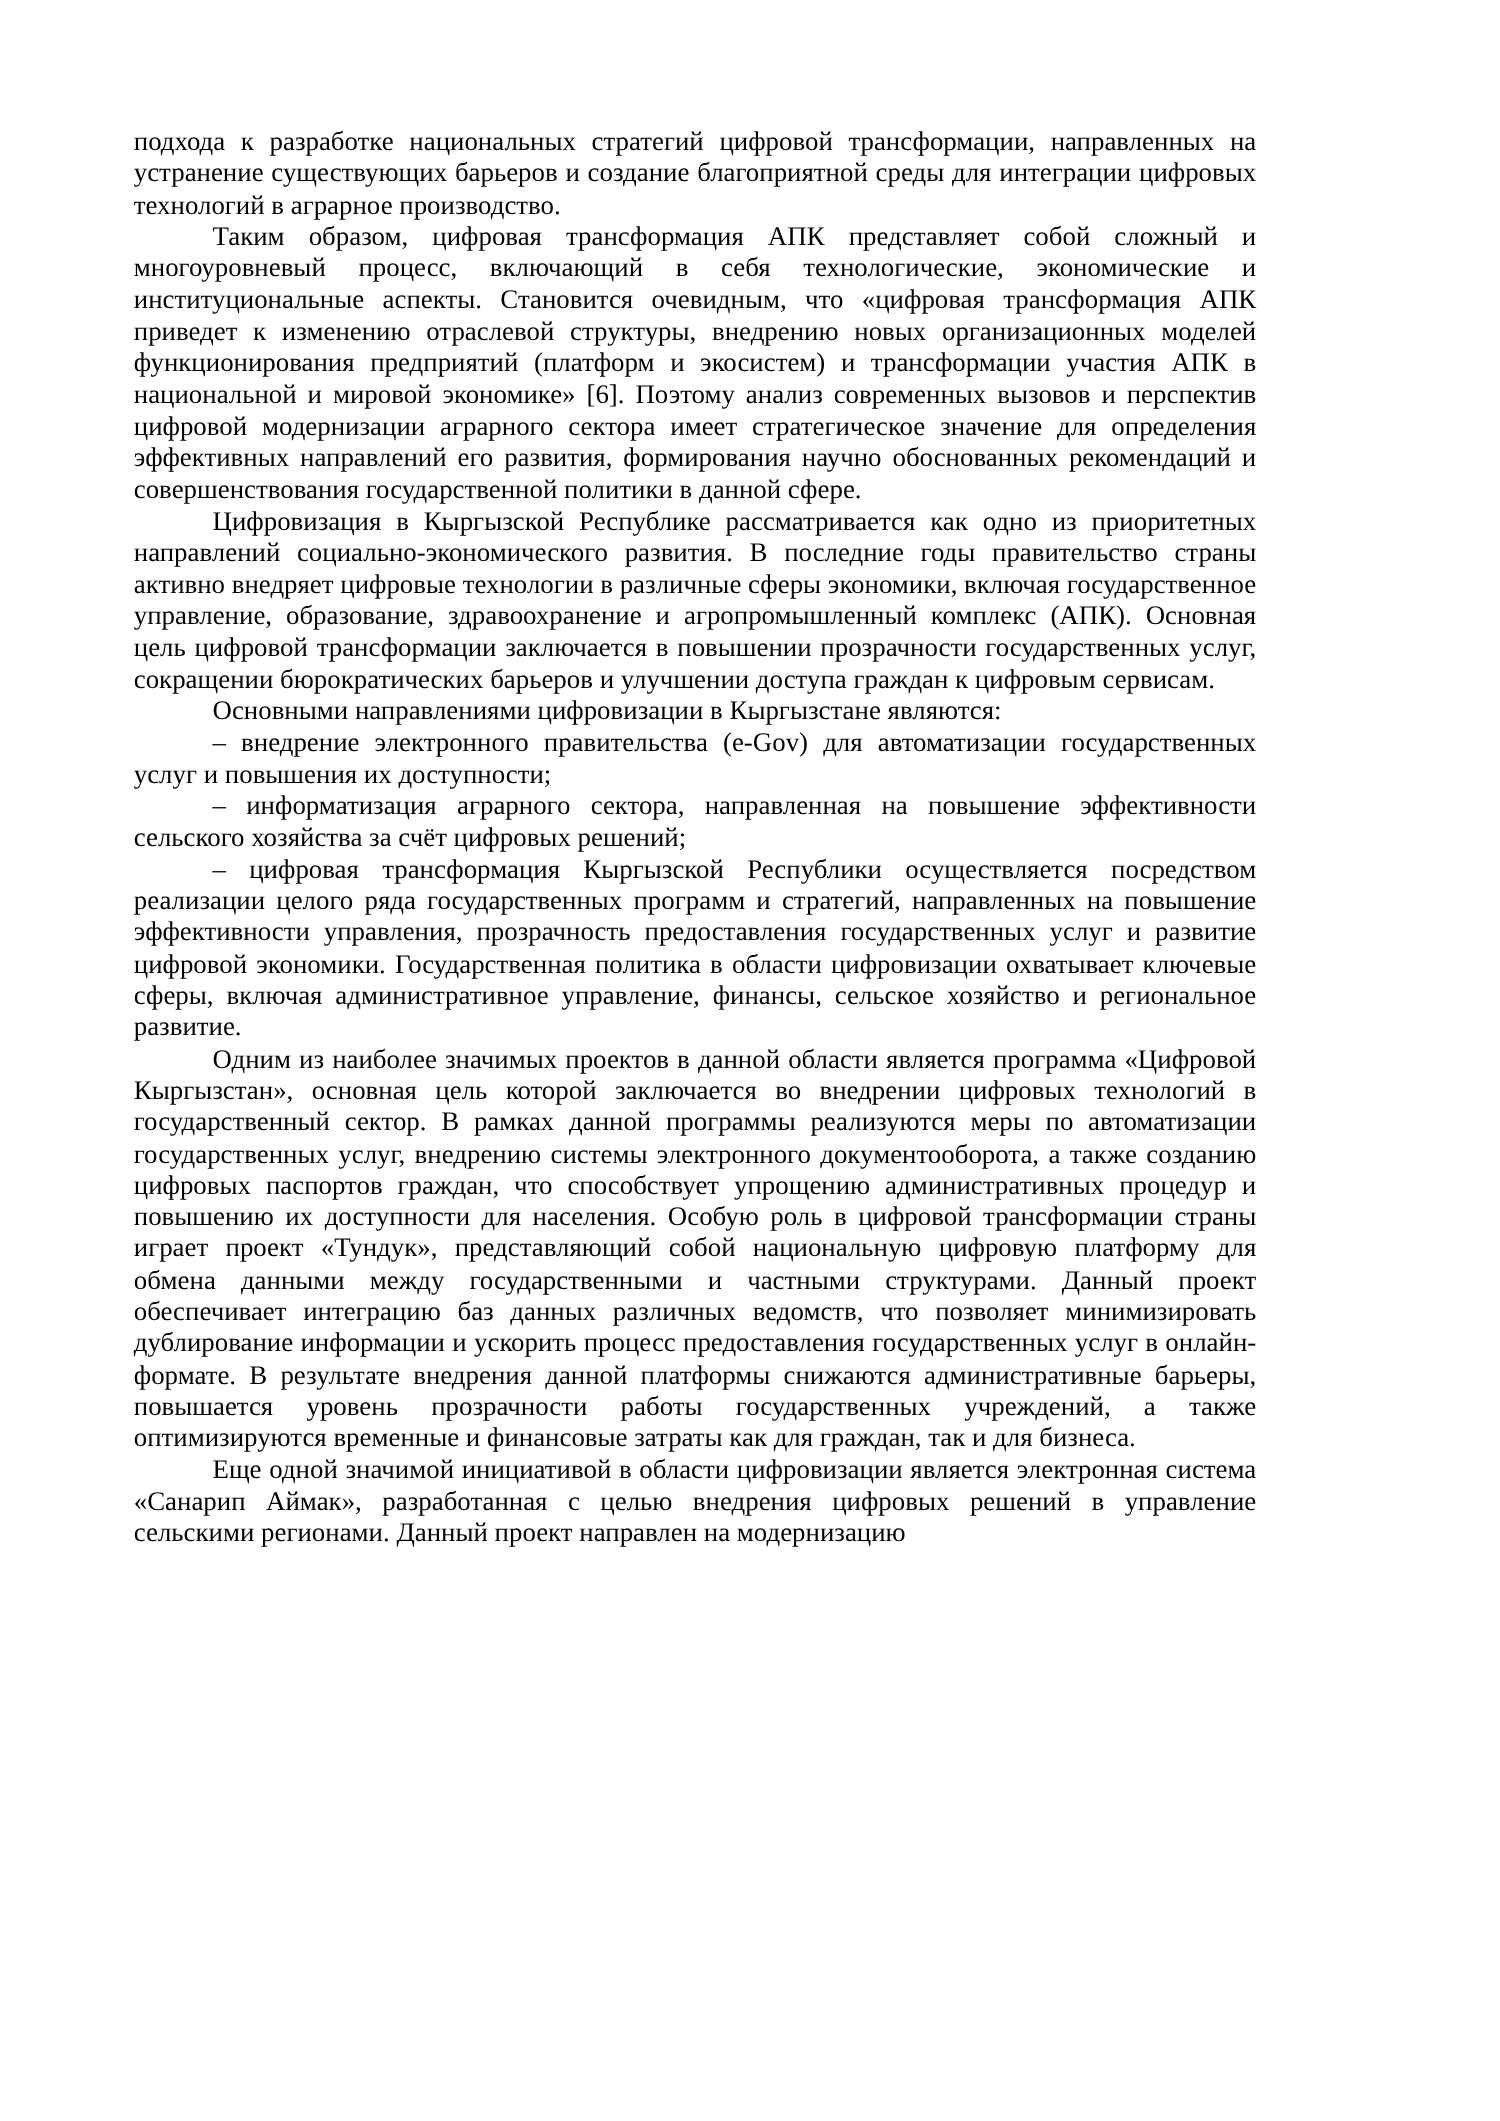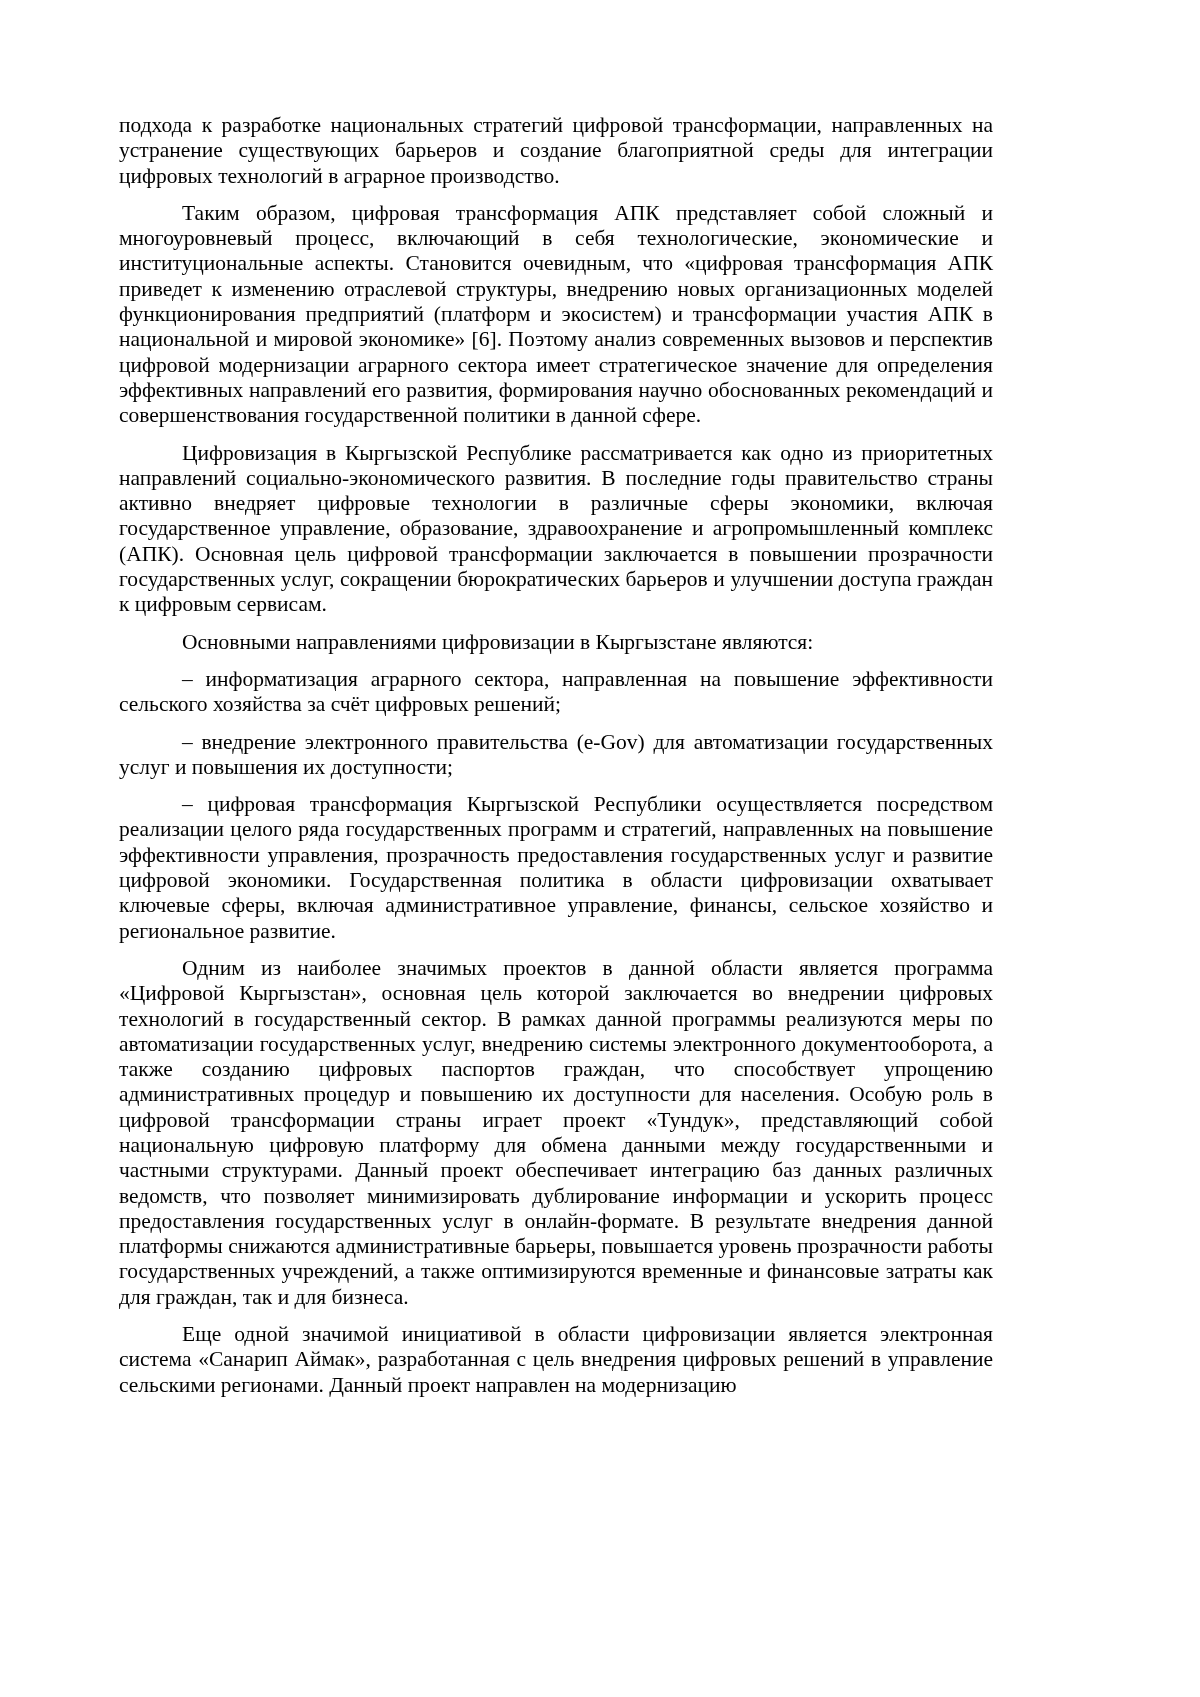--- a/index.html
+++ b/index.html
@@ -24,21 +24,21 @@
     position: absolute;
     left: 107px;
     top: 101px;
     width: 898px;
     font-size: 21.5px;
     line-height: 25.3px;
     text-align: justify;
     text-justify: inter-word;
   }
   .text-block p {
-    margin: 12px;
+    margin: 0;
     padding: 0;
     text-indent: 63px;
   }
   .text-block p.no-indent {
     text-indent: 0;
   }
   .page-number {
     position: absolute;
     left: 107px;
     top: 1418px;
@@ -50,19 +50,19 @@
 </style>
 </head>
 <body>
 
 <div class="page">
   <div class="text-block">
     <p class="no-indent">подхода к разработке национальных стратегий цифровой трансформации, направленных на устранение существующих барьеров и создание благоприятной среды для интеграции цифровых технологий в аграрное производство.</p>
     <p>Таким образом, цифровая трансформация АПК представляет собой сложный и многоуровневый процесс, включающий в себя технологические, экономические и институциональные аспекты. Становится очевидным, что «цифровая трансформация АПК приведет к изменению отраслевой структуры, внедрению новых организационных моделей функционирования предприятий (платформ и экосистем) и трансформации участия АПК в национальной и мировой экономике» [6]. Поэтому анализ современных вызовов и перспектив цифровой модернизации аграрного сектора имеет стратегическое значение для определения эффективных направлений его развития, формирования научно обоснованных рекомендаций и совершенствования государственной политики в данной сфере.</p>
     <p>Цифровизация в Кыргызской Республике рассматривается как одно из приоритетных направлений социально-экономического развития. В последние годы правительство страны активно внедряет цифровые технологии в различные сферы экономики, включая государственное управление, образование, здравоохранение и агропромышленный комплекс (АПК). Основная цель цифровой трансформации заключается в повышении прозрачности государственных услуг, сокращении бюрократических барьеров и улучшении доступа граждан к цифровым сервисам.</p>
     <p>Основными направлениями цифровизации в Кыргызстане являются:</p>
+    <p>– внедрение электронного правительства (e-Gov) для автоматизации государственных услуг и повышения их доступности;</p>
     <p>– информатизация аграрного сектора, направленная на повышение эффективности сельского хозяйства за счёт цифровых решений;</p>
-    <p>– внедрение электронного правительства (e-Gov) для автоматизации государственных услуг и повышения их доступности;</p>
     <p>– цифровая трансформация Кыргызской Республики осуществляется посредством реализации целого ряда государственных программ и стратегий, направленных на повышение эффективности управления, прозрачность предоставления государственных услуг и развитие цифровой экономики. Государственная политика в области цифровизации охватывает ключевые сферы, включая административное управление, финансы, сельское хозяйство и региональное развитие.</p>
     <p>Одним из наиболее значимых проектов в данной области является программа «Цифровой Кыргызстан», основная цель которой заключается во внедрении цифровых технологий в государственный сектор. В рамках данной программы реализуются меры по автоматизации государственных услуг, внедрению системы электронного документооборота, а также созданию цифровых паспортов граждан, что способствует упрощению административных процедур и повышению их доступности для населения. Особую роль в цифровой трансформации страны играет проект «Тундук», представляющий собой национальную цифровую платформу для обмена данными между государственными и частными структурами. Данный проект обеспечивает интеграцию баз данных различных ведомств, что позволяет минимизировать дублирование информации и ускорить процесс предоставления государственных услуг в онлайн-формате. В результате внедрения данной платформы снижаются административные барьеры, повышается уровень прозрачности работы государственных учреждений, а также оптимизируются временные и финансовые затраты как для граждан, так и для бизнеса.</p>
-    <p>Еще одной значимой инициативой в области цифровизации является электронная система «Санарип Аймак», разработанная с цель внедрения цифровых решений в управление сельскими регионами. Данный проект направлен на модернизацию</p>
+    <p>Еще одной значимой инициативой в области цифровизации является электронная система «Санарип Аймак», разработанная с целью внедрения цифровых решений в управление сельскими регионами. Данный проект направлен на модернизацию</p>
   </div>
 </div>
 
 </body></html>

